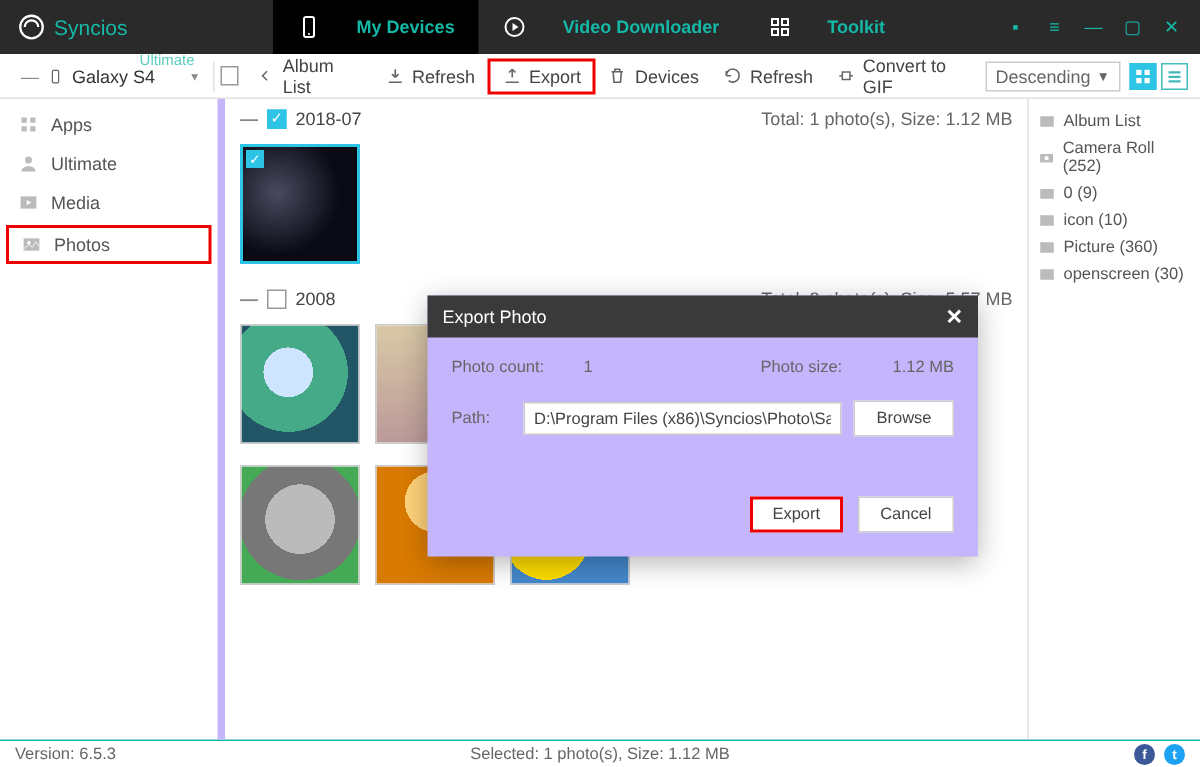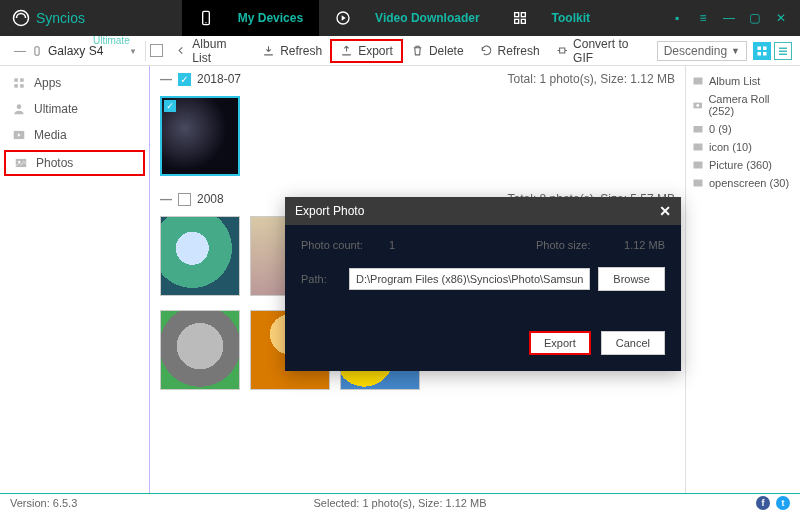--- a/index.html
+++ b/index.html
@@ -25,21 +25,21 @@
 .tb-btn { display: flex; align-items: center; gap: 5px; padding: 3px 8px; cursor: pointer; font-size: 12px; color: #444; }
 .tb-btn svg { width: 13px; height: 13px; }
 .tb-check { width: 13px; height: 13px; border: 1px solid #999; margin-right: 4px; }
 .hl-red { border: 2px solid #e00; }
 .descending { margin-left: auto; border: 1px solid #ccc; padding: 2px 6px; display: flex; align-items: center; gap: 4px; cursor: pointer; color: #666; }
 .view-icons { display: flex; gap: 3px; margin-left: 6px; }
 .view-icon { width: 18px; height: 18px; border: 1px solid #4bb; display: flex; align-items: center; justify-content: center; cursor: pointer; }
 .view-icon.active { background: #2ec4e6; border-color: #2ec4e6; }
 
 .body { display: flex; height: 427px; }
-.sidebar { width: 150px; border-right: 1px solid #c4b5fd; padding-top: 4px; }
+.sidebar { width: 150px; border-right: 5px solid #c4b5fd; padding-top: 4px; }
 .side-item { display: flex; align-items: center; gap: 8px; padding: 6px 12px; cursor: pointer; color: #555; font-size: 12px; }
 .side-item svg { width: 14px; height: 14px; fill: #bbb; }
 .side-item.sel { border: 2px solid #e00; margin: 2px 4px; padding: 4px 8px; text-align: right; }
 
 .content { flex: 1; overflow: hidden; position: relative; }
 .group-header { display: flex; align-items: center; padding: 6px 10px; gap: 6px; font-size: 12px; color: #444; }
 .group-header .minus { font-weight: bold; color: #888; }
 .group-header .chk { width: 13px; height: 13px; border: 1px solid #999; display: inline-flex; align-items: center; justify-content: center; }
 .group-header .chk.on { background: #2ec4e6; border-color: #2ec4e6; color: #fff; font-size: 10px; }
 .group-total { margin-left: auto; color: #666; }
@@ -51,21 +51,21 @@
 .right-pane { width: 115px; border-left: 1px solid #e0e0e0; padding: 6px 6px; font-size: 11px; color: #555; }
 .right-pane .rp-item { display: flex; align-items: center; gap: 5px; padding: 3px 0; cursor: pointer; }
 .right-pane svg { width: 12px; height: 12px; fill: #bbb; }
 
 .statusbar { height: 18px; border-top: 1px solid #14b8a6; display: flex; align-items: center; font-size: 11px; color: #666; padding: 0 10px; }
 .statusbar .center { position: absolute; left: 50%; transform: translateX(-50%); }
 .social { margin-left: auto; display: flex; gap: 6px; }
 .social span { width: 14px; height: 14px; border-radius: 50%; display: flex; align-items: center; justify-content: center; color: #fff; font-size: 9px; font-weight: bold; }
 
 .modal-backdrop { position: absolute; inset: 0; pointer-events: none; }
-.modal { position: absolute; left: 285px; top: 197px; width: 396px; background: #0f172a; box-shadow: 0 4px 18px rgba(0,0,0,0.3); pointer-events: auto; }
+.modal { position: absolute; left: 285px; top: 197px; width: 367px; background: #c4b5fd; box-shadow: 0 4px 18px rgba(0,0,0,0.3); pointer-events: auto; }
 .modal-title { height: 28px; background: #3a3a3a; color: #fff; display: flex; align-items: center; padding: 0 10px; font-size: 12px; }
 .modal-title .close { margin-left: auto; cursor: pointer; font-size: 14px; font-weight: bold; }
 .modal-body { padding: 14px 16px; font-size: 11px; color: #555; }
 .row { display: flex; align-items: center; margin-bottom: 16px; gap: 8px; }
 .row .lbl { width: 80px; color: #666; }
 .row .val { color: #666; }
 .row .spacer { flex: 1; }
 .path-input { flex: 1; border: 1px solid #ccc; padding: 4px 6px; font-size: 11px; color: #444; }
 .btn { border: 1px solid #ccc; background: #fff; padding: 5px 14px; cursor: pointer; font-size: 11px; color: #444; }
 .modal-footer { display: flex; justify-content: flex-end; gap: 10px; padding: 10px 16px 16px; }
@@ -151,21 +151,21 @@
   <div class="tb-btn hl-red">
     <svg viewBox="0 0 24 24">
         <path d="M12 14V4m0 0l-4 4m4-4l4 4M4 20h16" fill="none" stroke="#666" stroke-width="2"></path>
       </svg>
     <span>Export</span>
   </div>
   <div class="tb-btn">
     <svg viewBox="0 0 24 24">
         <path d="M5 7h14M9 7V4h6v3m-8 0l1 13h8l1-13" fill="none" stroke="#666" stroke-width="2"></path>
       </svg>
-    <span>Delete</span>
+    <span>Devices</span>
   </div>
   <div class="tb-btn">
     <svg viewBox="0 0 24 24">
         <path d="M4 12a8 8 0 1 1 3 6M4 12V6m0 6h6" fill="none" stroke="#666" stroke-width="2"></path>
       </svg>
     <span>Refresh</span>
   </div>
   <div class="tb-btn">
     <svg viewBox="0 0 24 24">
         <path d="M7 7h10v10H7zM3 12h4m10 0h4" fill="none" stroke="#666" stroke-width="2"></path>

